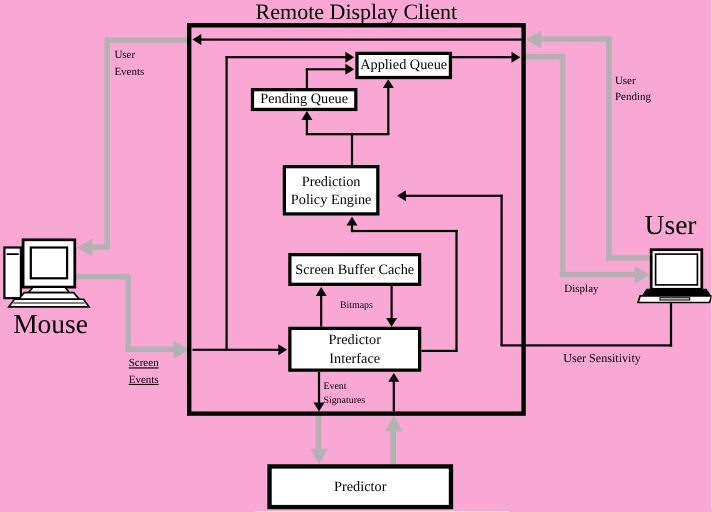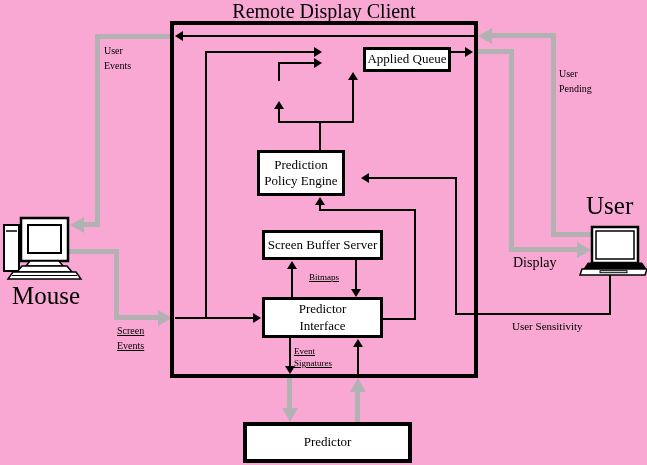--- a/index.html
+++ b/index.html
@@ -22,21 +22,21 @@
   .gr{border-width:8px 0 8px 14px;border-left-color:#b2b2b2;}
   .gu{border-width:0 8px 14px 8px;border-bottom-color:#b2b2b2;}
   .gd{border-width:14px 8px 0 8px;border-top-color:#b2b2b2;}
   
   .box{position:absolute;background:#fff;border:3px solid #000;box-sizing:border-box;
        display:flex;flex-direction:column;align-items:center;justify-content:center;
        font-size:13px;line-height:1.25;text-align:center;white-space:nowrap;}
   .outer{position:absolute;border:4px solid #000;box-sizing:border-box;background:transparent;}
   .lbl{position:absolute;font-size:10px;line-height:15px;white-space:nowrap;}
   .lbl span{display:block;}
-  .tiny{font-size:9px;line-height:12px;text-decoration:underline;}
+  .tiny{font-size:9px;line-height:12px;}
   .big{position:absolute;font-size:25px;white-space:nowrap;}
   .title{position:absolute;font-size:20px;text-align:center;white-space:nowrap;}
 </style>
 </head>
 <body>
 
 <div id="canvas">
 
   <div class="title" style="left:165px;top:0;width:318px;">Remote Display Client</div>
 
@@ -139,32 +139,35 @@
 
   <div>
     <div class="vl" style="left:289px;top:338px;height:29px;"></div>
     <div class="aw ad" style="left:285px;top:366px;"></div>
     <div class="vl" style="left:357px;top:345px;height:29px;"></div>
     <div class="aw au" style="left:353px;top:339px;"></div>
   </div>
 
   <div class="outer" style="left:170px;top:21px;width:308px;height:357px;"></div>
 
-  <div class="box" style="left:323px;top:47px;width:88px;height:25px;margin-left:40px;">
+  <div class="box" style="left:323px;top:47px;width:88px;height:25px;">
     <span>Applied Queue</span>
   </div>
 
+  <div class="box" style="left:228px;top:80px;width:97px;height:21px;">
+    <span>Pending Queue</span>
+  </div>
 
   <div class="box" style="left:257px;top:150px;width:88px;height:46px;">
     <span>Prediction</span>
     <span>Policy Engine</span>
   </div>
 
   <div class="box" style="left:262px;top:230px;width:121px;height:30px;">
-    <span>Screen Buffer Server</span>
+    <span>Screen Buffer Cache</span>
   </div>
 
   <div class="box" style="left:262px;top:297px;width:121px;height:41px;">
     <span>Predictor</span>
     <span>Interface</span>
   </div>
 
   <div class="box" style="left:243px;top:422px;width:169px;height:41px;border-width:4px;">
     <span>Predictor</span>
   </div>
@@ -177,21 +180,21 @@
   <div class="lbl" style="left:117px;top:323px;text-decoration:underline;">
     <span>Screen</span>
     <span>Events</span>
   </div>
 
   <div class="lbl" style="left:559px;top:66px;">
     <span>User</span>
     <span>Pending</span>
   </div>
 
-  <div class="lbl" style="left:513px;top:255px;font-size:14px;">Display</div>
+  <div class="lbl" style="left:513px;top:255px;font-size:10px;">Display</div>
 
   <div class="lbl" style="left:512px;top:319px;font-size:11px;">User Sensitivity</div>
 
   <div class="lbl tiny" style="left:296px;top:271px;width:56px;text-align:center;">Bitmaps</div>
 
   <div class="lbl tiny" style="left:294px;top:345px;width:60px;text-align:left;">
     <span>Event</span>
     <span>Signatures</span>
   </div>
 

